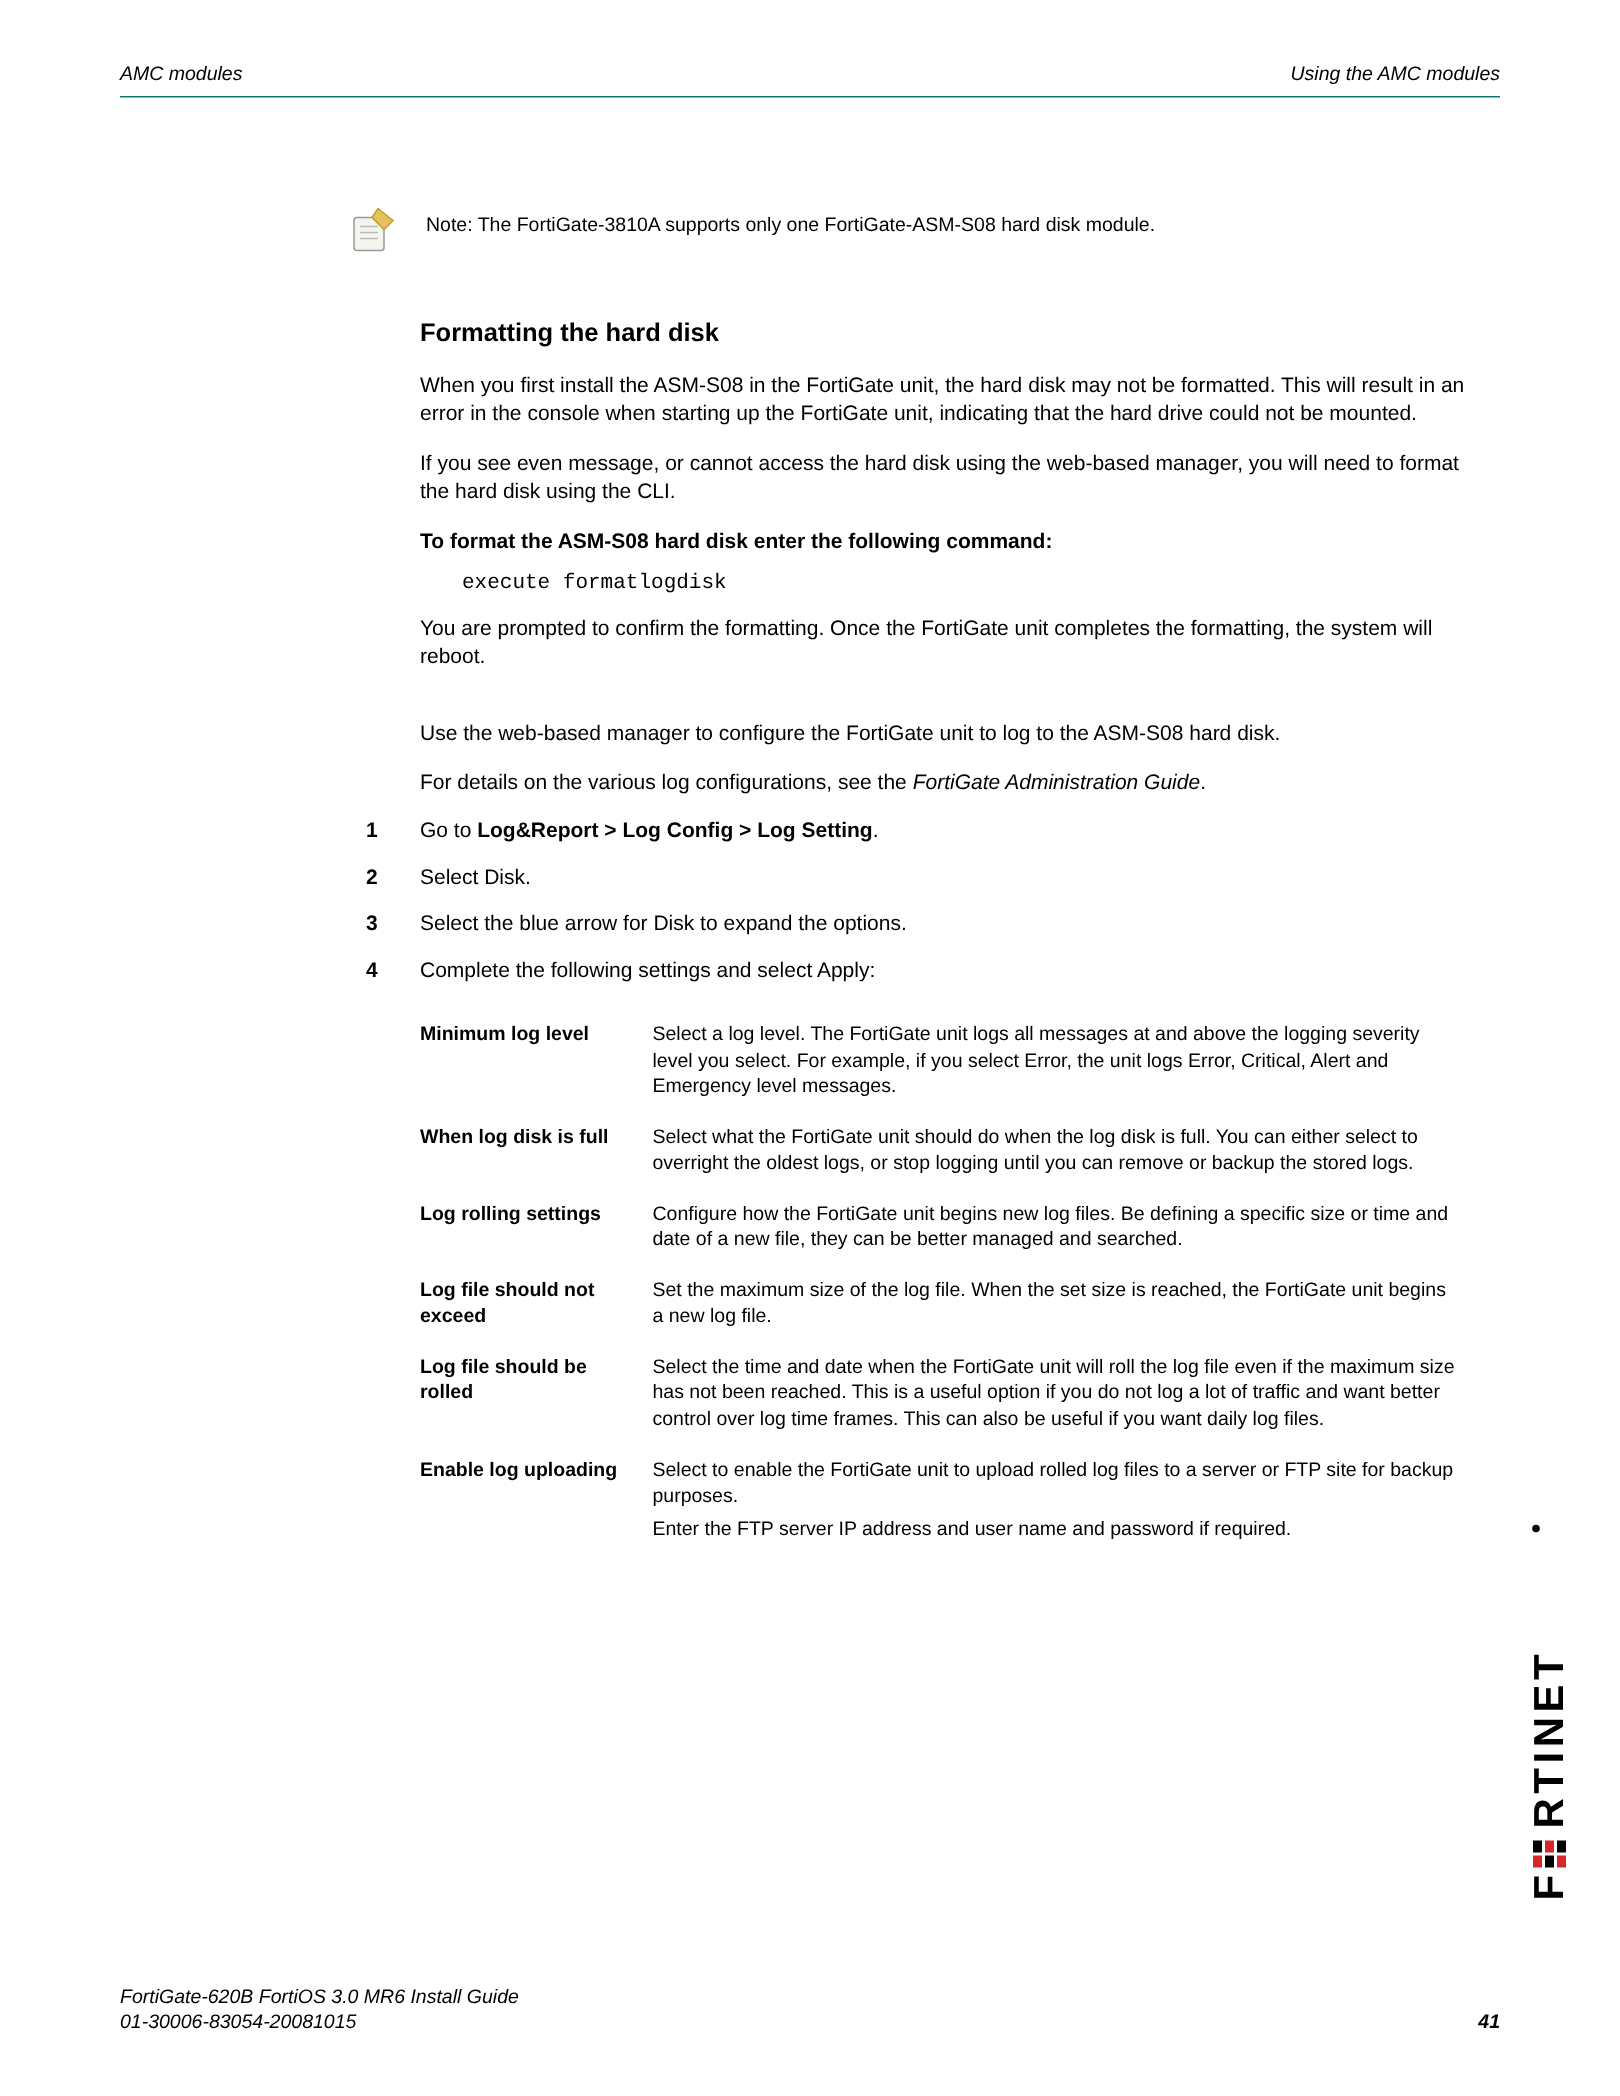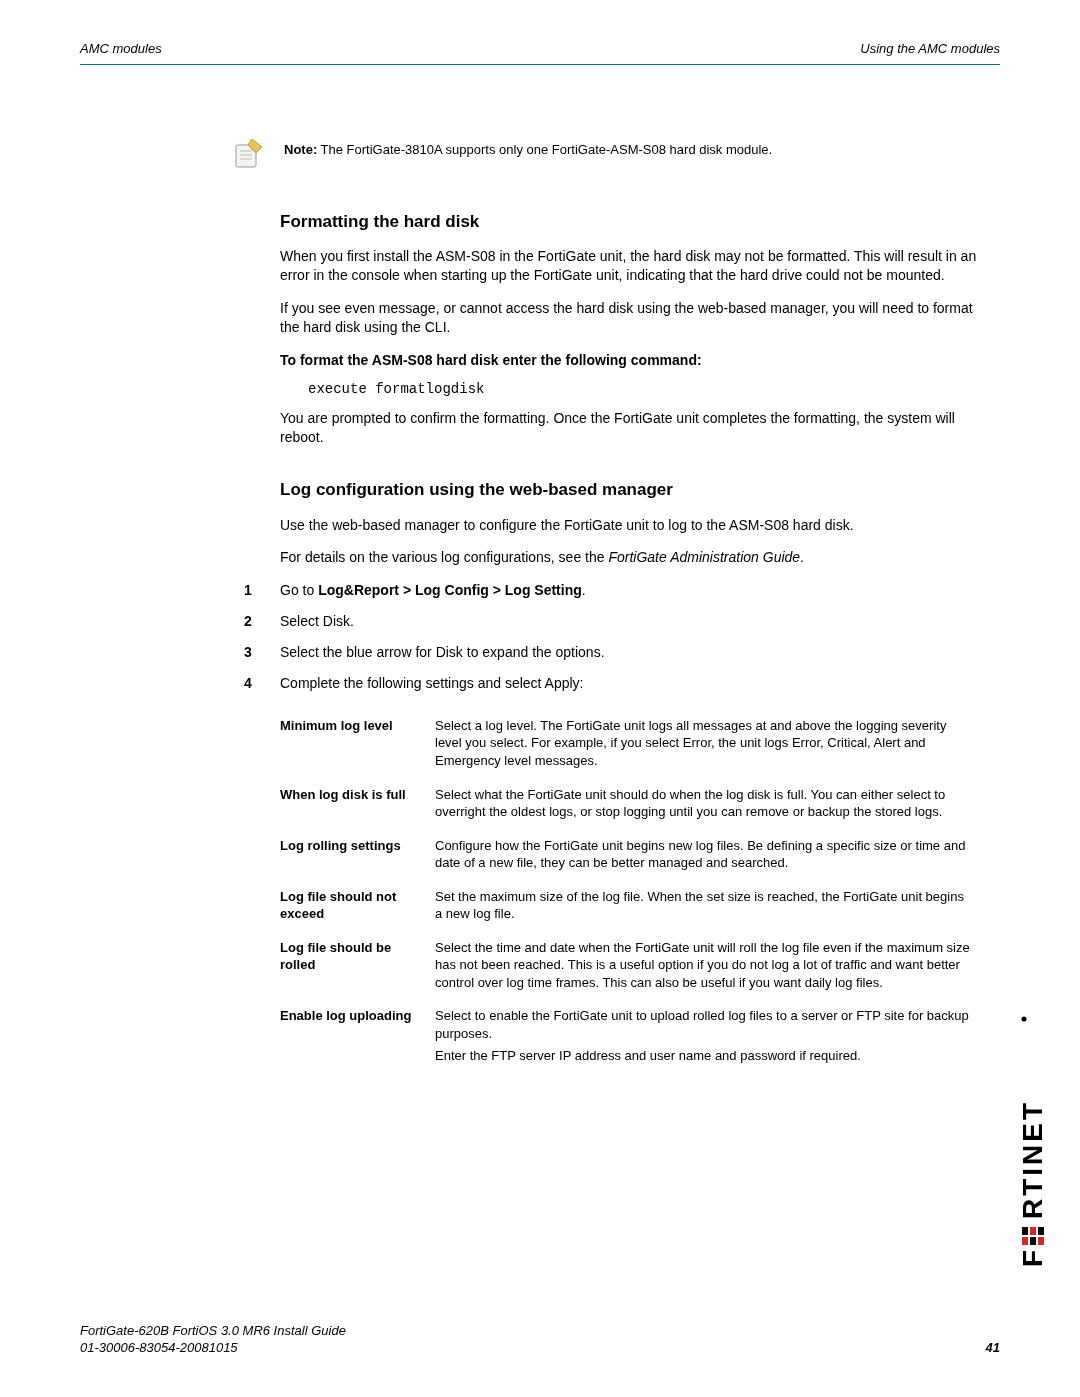--- a/index.html
+++ b/index.html
@@ -42,21 +42,21 @@
   }
   .note-icon {
     width: 36px;
     height: 36px;
     flex-shrink: 0;
   }
   .note-text {
     font-size: 13px;
     padding-top: 6px;
   }
-  .note-text .bold { font-weight: bold; text-align: right; }
+  .note-text .bold { font-weight: normal; text-align: right; }
   h2.sect {
     font-size: 17px;
     font-weight: bold;
     margin-bottom: 14px;
   }
   p.body {
     font-size: 14px;
     margin-bottom: 14px;
     line-height: 1.35;
   }
@@ -154,21 +154,20 @@
       </div>
     </div>
 
     <h2 class="sect">Formatting the hard disk</h2>
     <p class="body">When you first install the ASM-S08 in the FortiGate unit, the hard disk may not be formatted. This will result in an error in the console when starting up the FortiGate unit, indicating that the hard drive could not be mounted.</p>
     <p class="body">If you see even message, or cannot access the hard disk using the web-based manager, you will need to format the hard disk using the CLI.</p>
     <p class="instr">To format the ASM-S08 hard disk enter the following command:</p>
     <div class="cmd">execute formatlogdisk</div>
     <p class="body" style="margin-bottom:32px;">You are prompted to confirm the formatting. Once the FortiGate unit completes the formatting, the system will reboot.</p>
 
-    <h2 class="sect">Log configuration using the web-based manager</h2>
     <p class="body">Use the web-based manager to configure the FortiGate unit to log to the ASM-S08 hard disk.</p>
     <p class="body">
       <span>For details on the various log configurations, see the </span><span class="ref-italic">FortiGate Administration Guide</span><span>.</span>
     </p>
 
     <ol class="steps">
       <li>
         <span class="num">1</span>
         <span>Go to </span><span class="b">Log&amp;Report &gt; Log Config &gt; Log Setting</span><span>.</span>
       </li>

